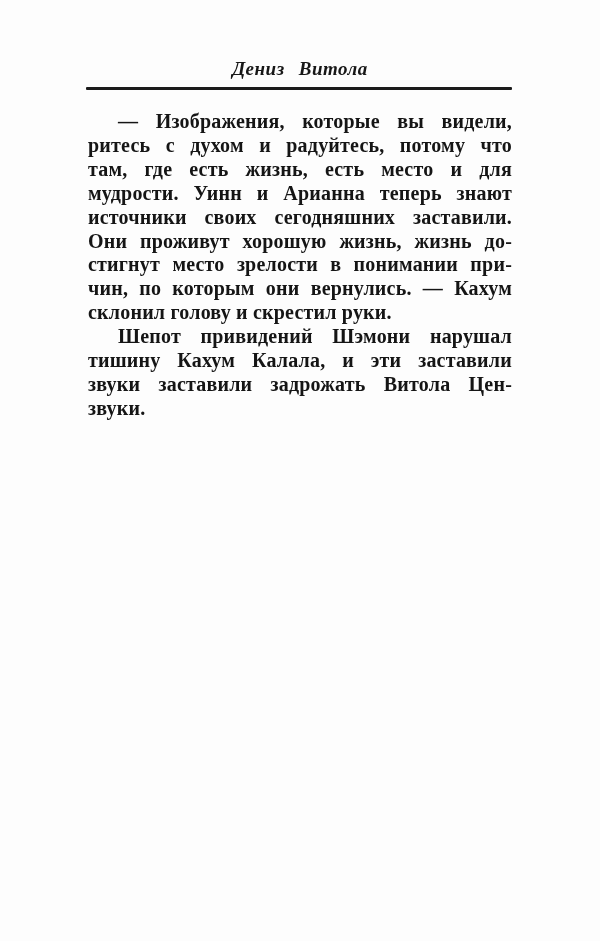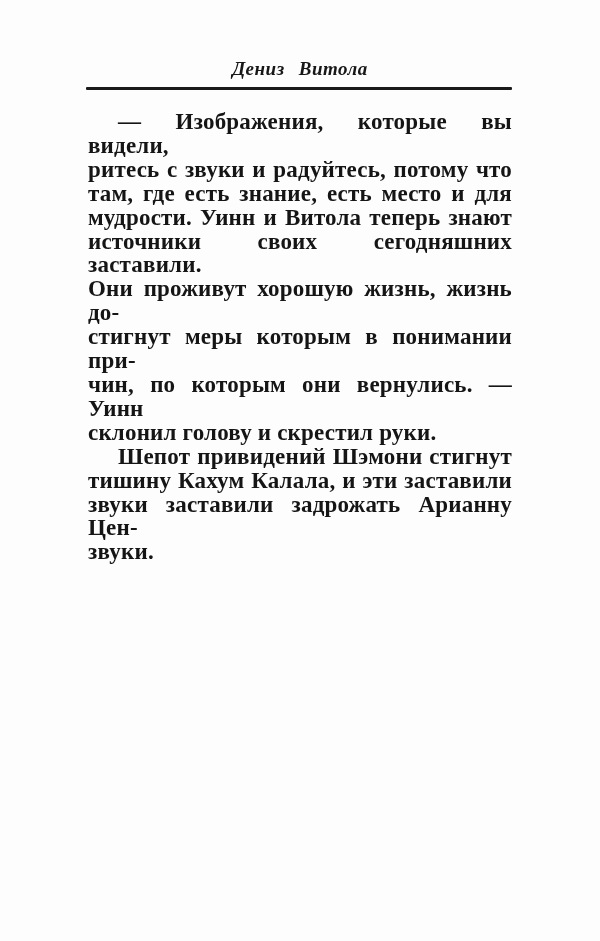--- a/index.html
+++ b/index.html
@@ -36,21 +36,21 @@
     height: 3px;
     background: #1b1b1b;
     border-radius: 1px;
   }
   .text-block {
     position: absolute;
     top: 110px;
     left: 88px;
     width: 424px;
     font-weight: 700;
-    font-size: 23px;
+    font-size: 20px;
     line-height: 23.9px;
     letter-spacing: 0.2px;
   }
   .line {
     text-align: justify;
     text-align-last: justify;
     white-space: normal;
   }
   .line.indent {
     text-indent: 30px;
@@ -64,27 +64,27 @@
 <body>
 
 <div class="page">
 
   <div class="running-head">Дениз Витола</div>
 
   <div class="header-rule"></div>
 
   <div class="text-block">
     <div class="line indent">— Изображения, которые вы видели,</div>
-    <div class="line">ритесь с звуки и радуйтесь, потому что</div>
-    <div class="line">там, где есть знание, есть место и для</div>
-    <div class="line">мудрости. Уинн и Витола теперь знают</div>
+    <div class="line">ритесь с духом и радуйтесь, потому что</div>
+    <div class="line">там, где есть жизнь, есть место и для</div>
+    <div class="line">мудрости. Уинн и Арианна теперь знают</div>
     <div class="line">источники своих сегодняшних заставили.</div>
     <div class="line">Они проживут хорошую жизнь, жизнь до-</div>
-    <div class="line">стигнут меры которым в понимании при-</div>
-    <div class="line">чин, по которым они вернулись. — Уинн</div>
+    <div class="line">стигнут место зрелости в понимании при-</div>
+    <div class="line">чин, по которым они вернулись. — Кахум</div>
     <div class="line para-end">склонил голову и скрестил руки.</div>
-    <div class="line indent">Шепот привидений Шэмони стигнут</div>
+    <div class="line indent">Шепот привидений Шэмони нарушал</div>
     <div class="line">тишину Кахум Калала, и эти заставили</div>
-    <div class="line">звуки заставили задрожать Арианну Цен-</div>
+    <div class="line">звуки заставили задрожать Витола Цен-</div>
     <div class="line para-end">звуки.</div>
   </div>
 
 </div>
 
 </body></html>

